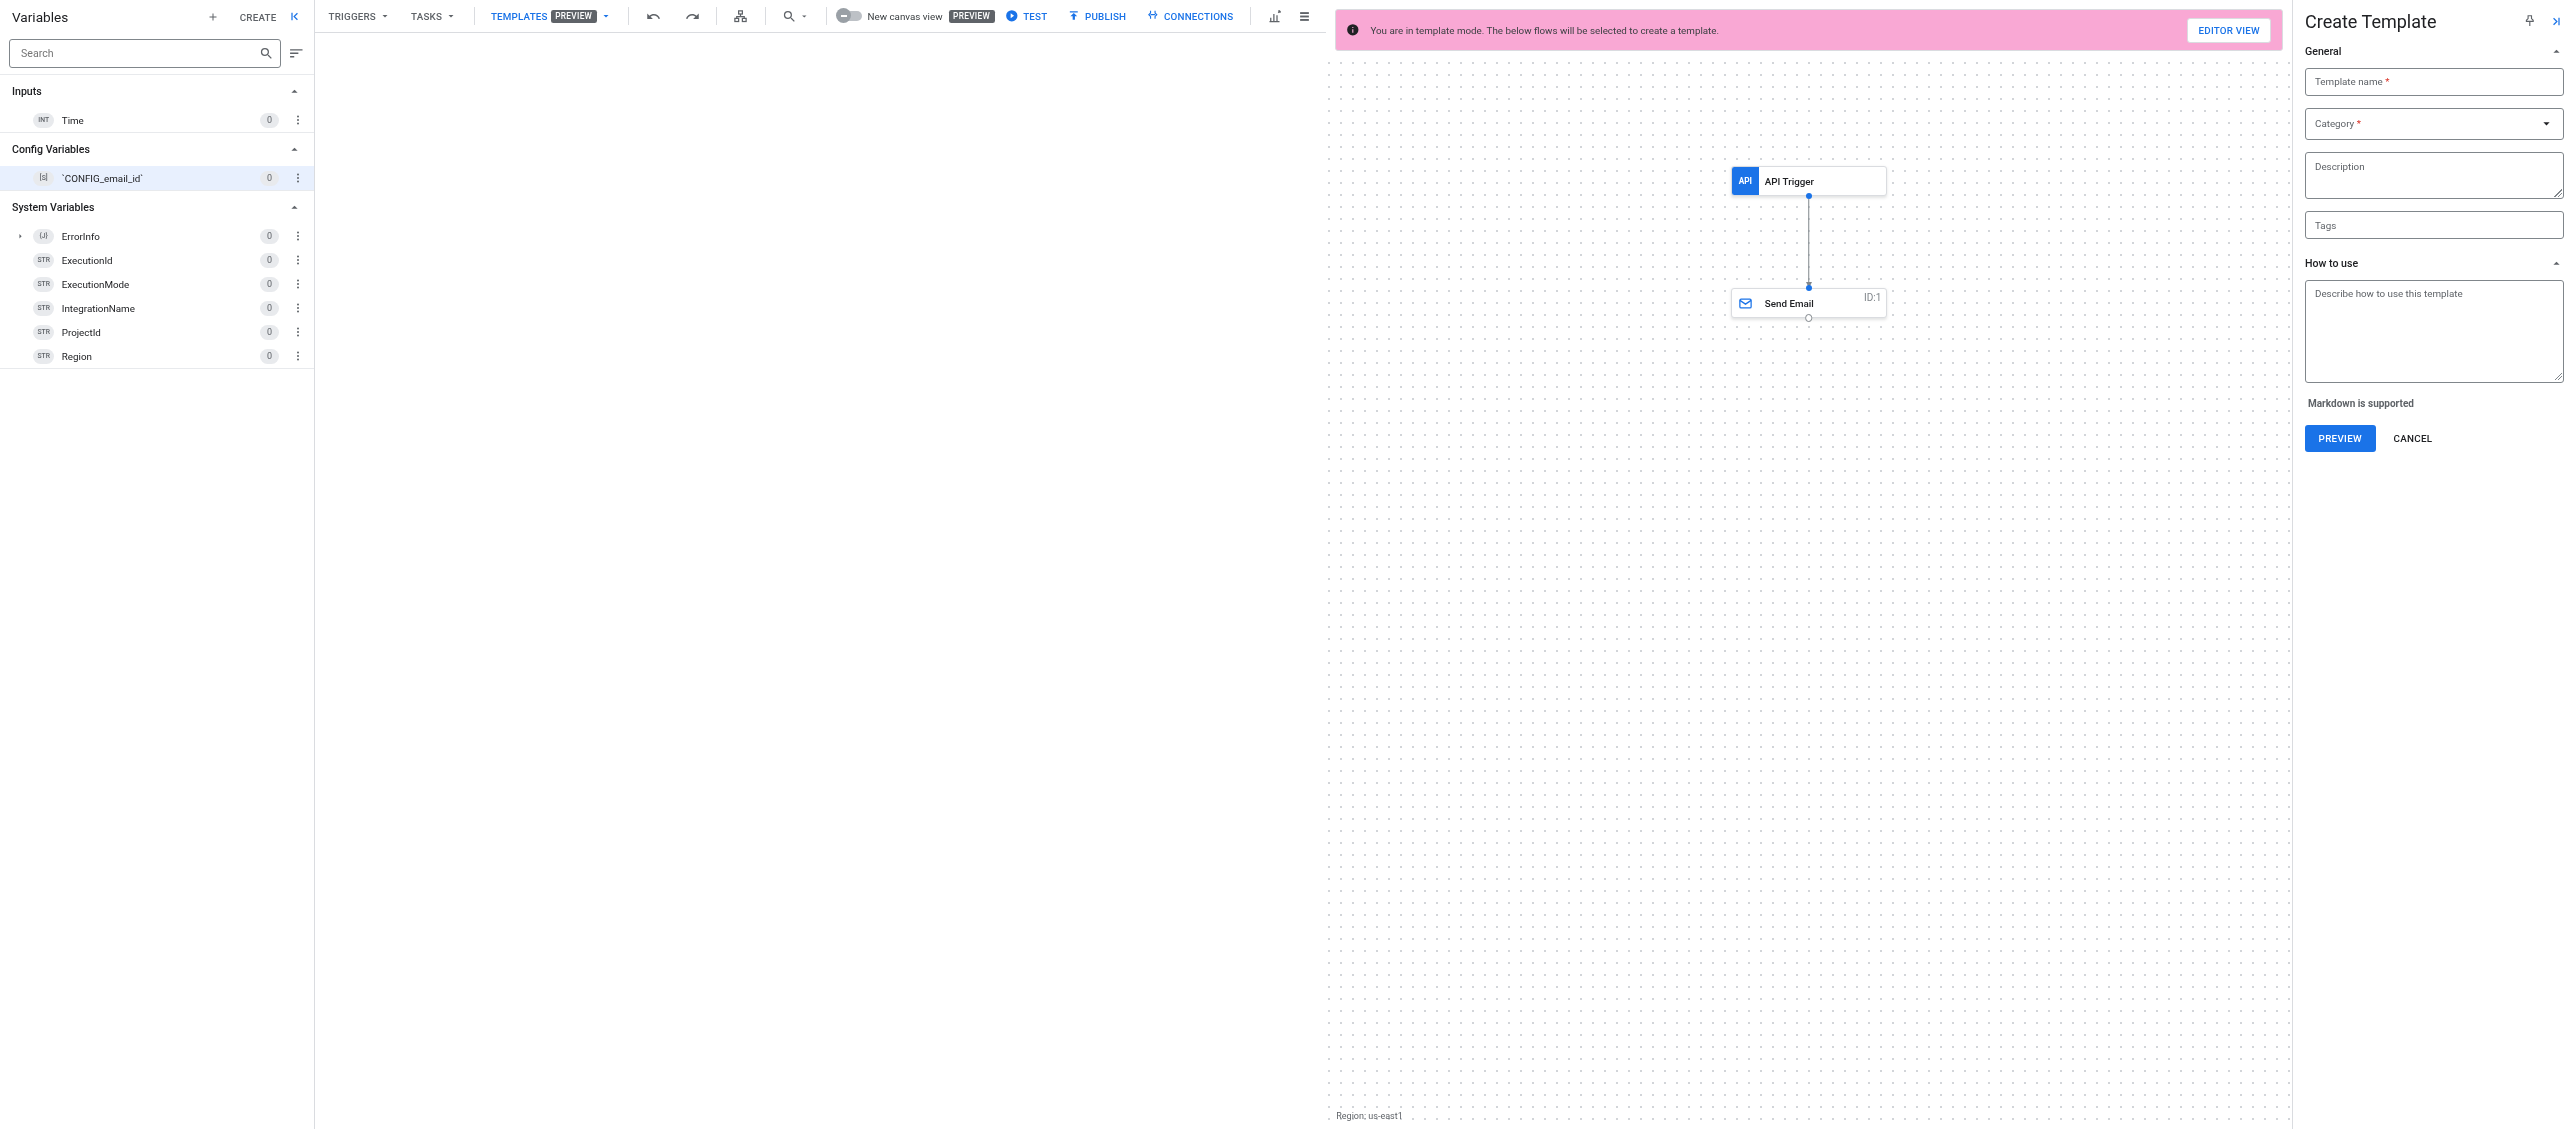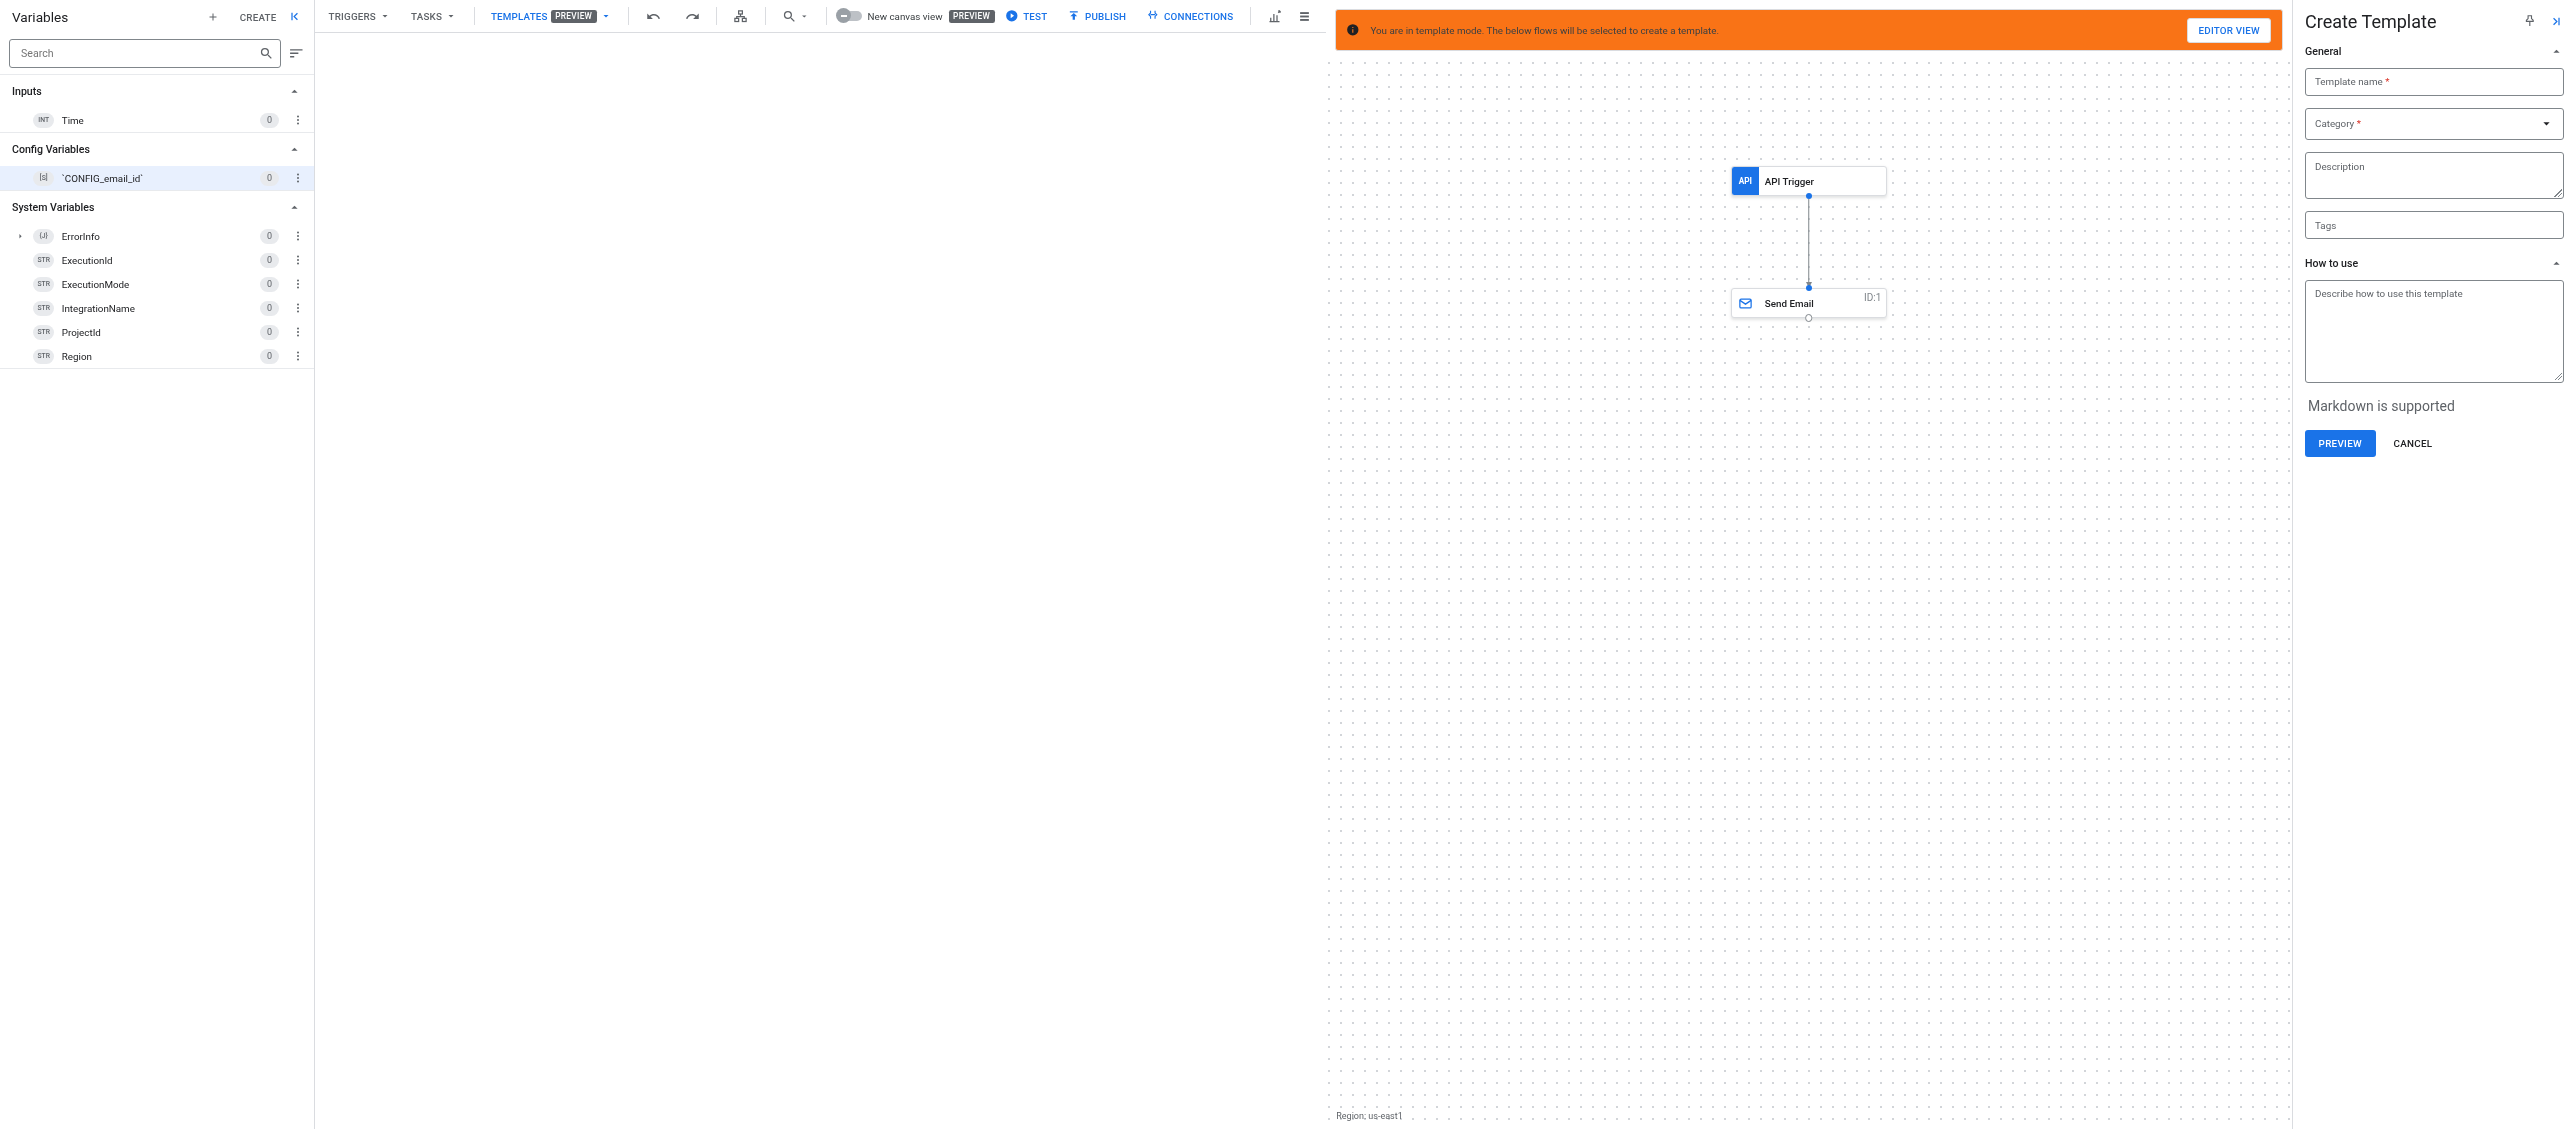--- a/index.html
+++ b/index.html
@@ -48,21 +48,21 @@
 .toggle-thumb { width:15px; height:15px; border-radius:50%; background:#9aa0a6; position:absolute; top:-2.3px; left:-2.3px; display:flex; align-items:center; justify-content:center;}
 .toggle-dash { width:6px; height:1.5px; background:#fff; }
 .spacer { flex:1; }
 .tb-action { display:flex; align-items:center; gap:4.5px; color:#1a73e8; font-weight:500; font-size:9.8px; letter-spacing:0.2px; cursor:pointer; padding:3px 4.5px;}
 
 
 .workspace { flex:1; display:flex; min-height:0;}
 
 
 .canvas-wrap { flex:1; position:relative; display:flex; flex-direction:column; overflow:hidden;}
-.info-bar { margin:9px; border:0.8px solid #dadce0; background:#f97316; border-radius:3px; display:flex; align-items:center; padding:7.6px 10.6px; gap:10.6px;}
+.info-bar { margin:9px; border:0.8px solid #dadce0; background:#f9a8d4; border-radius:3px; display:flex; align-items:center; padding:7.6px 10.6px; gap:10.6px;}
 .info-text { flex:1; font-size:9.8px; color:#3c4043;}
 .editor-view-btn { background:#fff; border:0.8px solid #dadce0; color:#1a73e8; font-weight:500; font-size:9.8px; padding:6px 10.6px; border-radius:3px; letter-spacing:0.2px; cursor:pointer;}
 .canvas { flex:1; position:relative; background-image:radial-gradient(#d2d5d9 0.8px, transparent 0.8px); background-size:12px 12px; background-position: -3px -3px; }
 
 .node { position:absolute; width:156px; height:30px; background:#fff; border:0.8px solid #dadce0; border-radius:3px; box-shadow:0 1.5px 3px rgba(60,64,67,.15); display:flex; align-items:center; overflow:visible;}
 .node-accent { width:27px; height:100%; background:#1a73e8; color:#fff; display:flex; align-items:center; justify-content:center; font-weight:700; font-size:8.3px; border-top-left-radius:2.3px; border-bottom-left-radius:2.3px;}
 .node-icon { width:27px; display:flex; align-items:center; justify-content:center; color:#1a73e8;}
 .node-label { font-size:9.8px; font-weight:500; padding-left:6px; flex:1;}
 .node-id { position:absolute; top:3px; right:4.5px; font-size:10px; color:#80868b;}
 .port-out { position:absolute; left:50%; transform:translateX(-50%); bottom:-3.8px; width:6px; height:6px; border-radius:50%; background:#1a73e8; }
@@ -83,21 +83,21 @@
 .rp-section-row { display:flex; align-items:center; justify-content:space-between; padding:4.5px 12px; font-weight:500; font-size:10.6px; cursor:pointer;}
 .rp-body { padding: 4.5px 12px; display:flex; flex-direction:column; gap:12px;}
 .field { position:relative; border:0.8px solid #80868b; border-radius:3px; padding:7.6px 9px 7.6px 9px; }
 .field-label { font-size:9.8px; color:#5f6368; }
 .req { color:#d93025;}
 .field.select { display:flex; align-items:center; justify-content:space-between;}
 .field.textarea { height:47px; }
 .field.resize::after { content:""; position:absolute; right:1.5px; bottom:1.5px; width:7.6px; height:7.6px; background:linear-gradient(135deg, transparent 50%, #80868b 50%, #80868b 60%, transparent 60%, transparent 70%, #80868b 70%, #80868b 80%, transparent 80%);}
 .howto-area { border:0.8px solid #80868b; border-radius:3px; height:103px; padding:7.6px 9px; position:relative; color:#5f6368; font-size:9.8px;}
 .howto-area::after { content:""; position:absolute; right:1.5px; bottom:1.5px; width:7.6px; height:7.6px; background:linear-gradient(135deg, transparent 50%, #80868b 50%, #80868b 60%, transparent 60%, transparent 70%, #80868b 70%, #80868b 80%, transparent 80%);}
-.hint { font-size:14px; color:#5f6368; padding:3px 3px 0 3px;}
+.hint { font-size:10px; color:#5f6368; padding:3px 3px 0 3px;font-weight:bold;}
 .rp-buttons { display:flex; gap:12px; padding:12px; align-items:center;}
 .btn-primary { background:#1a73e8; color:#fff; font-weight:500; font-size:9.8px; border:none; padding:7.6px 13.6px; border-radius:3px; letter-spacing:0.3px; cursor:pointer;}
 .btn-flat { background:none; border:none; color:#202124; font-weight:500; font-size:9.8px; letter-spacing:0.3px; cursor:pointer;}
 </style>
 </head>
 <body>
 
 <div class="app">
 
   <div class="sidebar">

